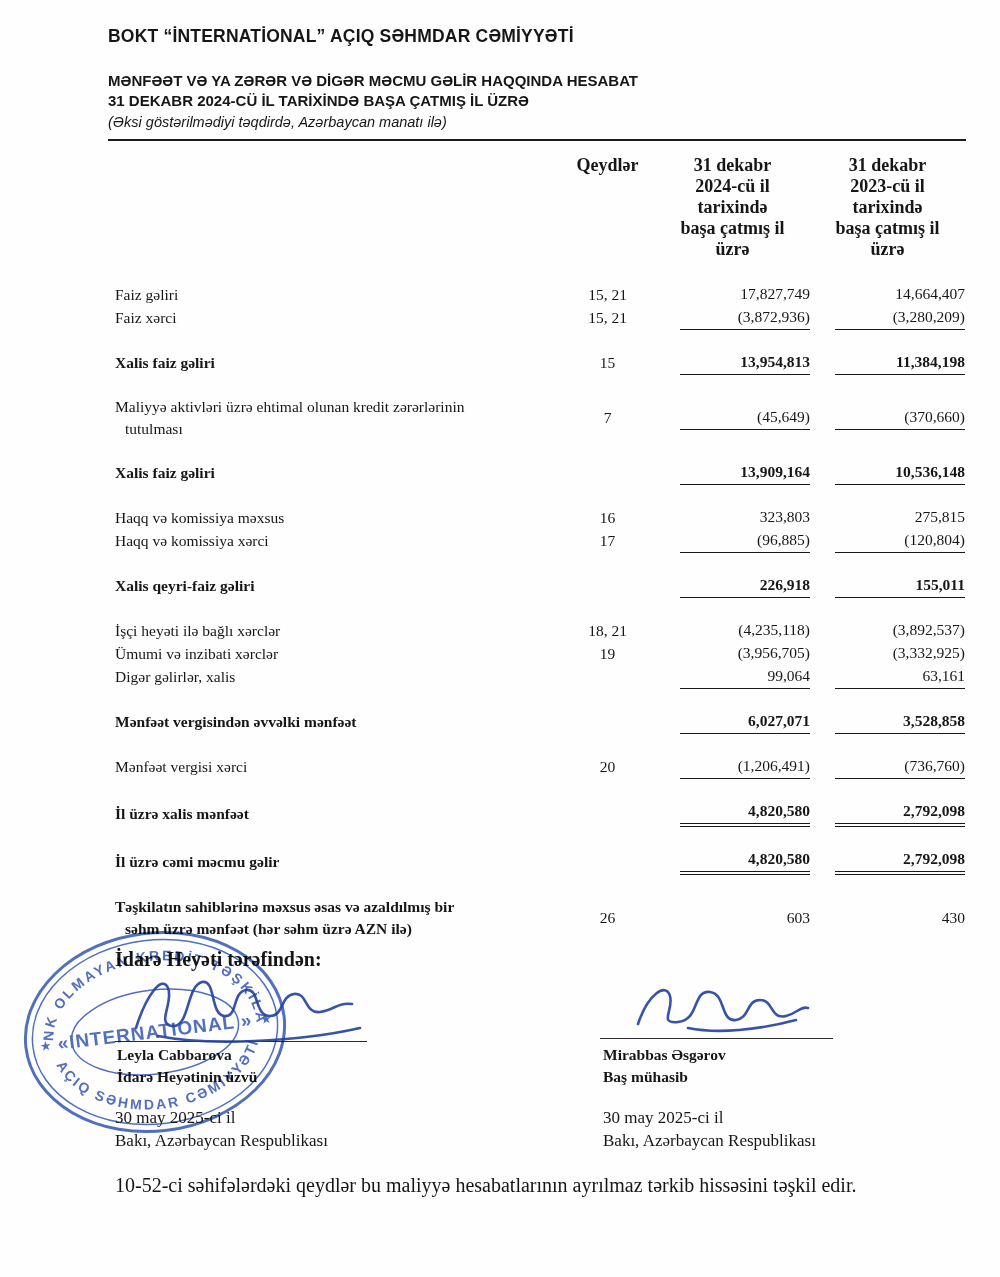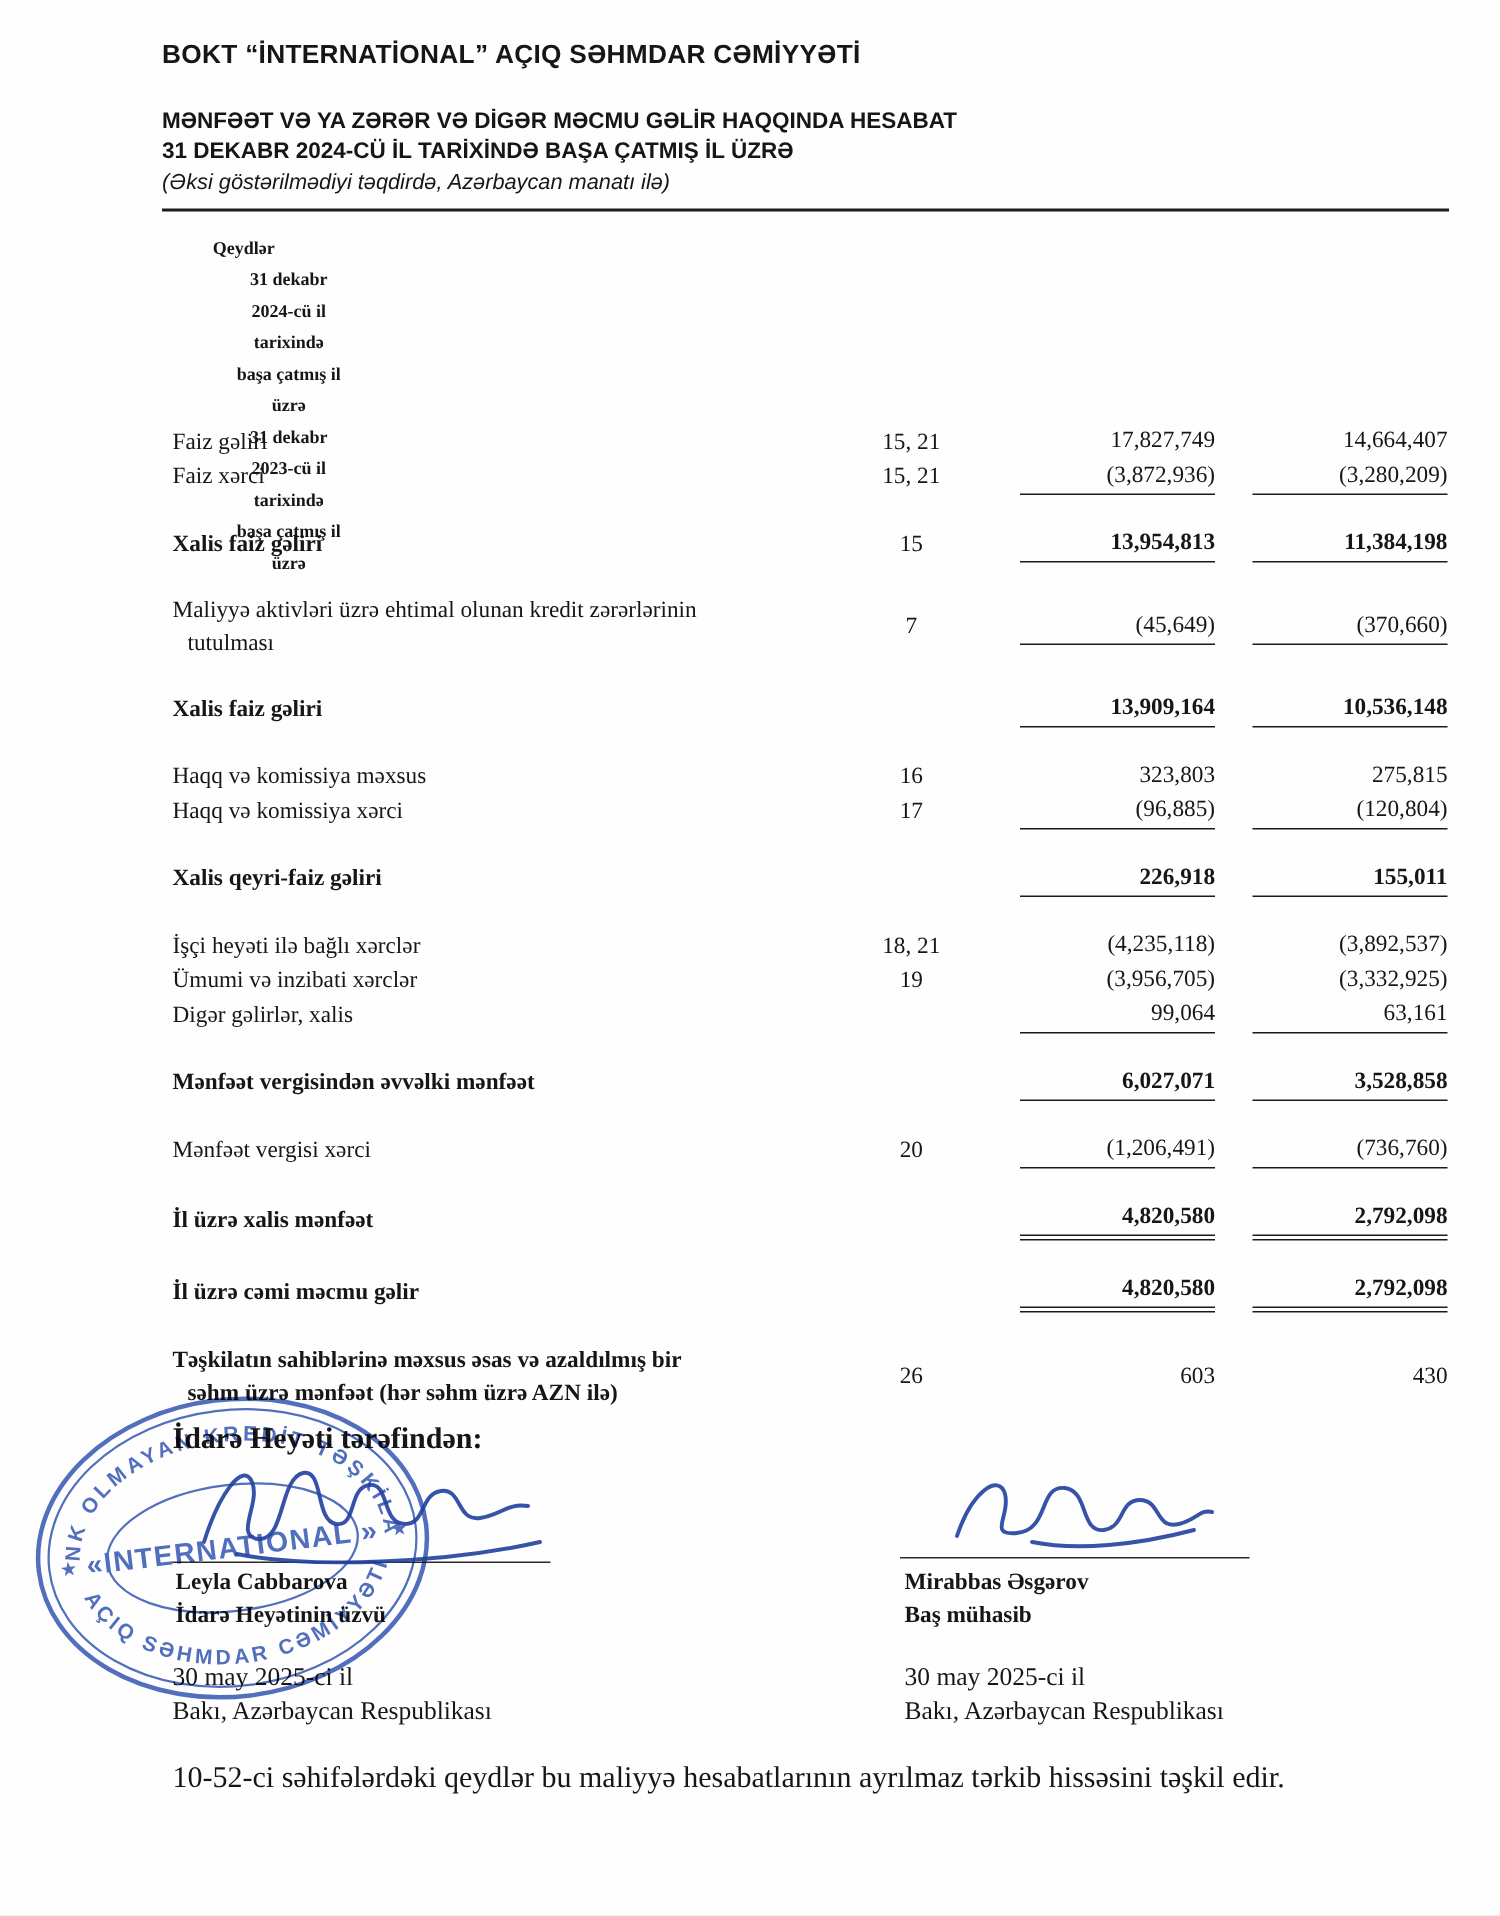--- a/index.html
+++ b/index.html
@@ -13,21 +13,21 @@
   .doc-header { position:absolute; left:108px; top:26px; width:860px;
     font-family:"Liberation Sans", sans-serif; }
   .doc-title { font-size:17.5px; font-weight:bold; letter-spacing:.2px; }
   .report-title { margin-top:24px; font-size:15px; font-weight:bold; line-height:20px; }
   .currency-note { margin-top:3px; font-size:14.5px; font-style:italic; }
   .header-rule { position:absolute; left:108px; top:139px; width:858px; height:2px;
     background:#1c1c1c; }
 
   
   .col-headers { position:absolute; left:115px; top:155px; width:850px; display:flex;
-    font-weight:bold; font-size:12px; line-height:21px;flex-direction:column; }
+    font-weight:bold; font-size:18px; line-height:21px; }
   .col-spacer { width:445px; }
   .col-notes-h { width:95px; text-align:center; }
   .col-year-h { width:155px; text-align:center; white-space:pre-line; }
 
   
   .rows { position:absolute; left:115px; top:283px; width:850px;
     font-size:15.5px; line-height:22px; }
   .row { display:flex; align-items:center; margin-top:0; }
   .row.gap { margin-top:21px; }
   .row .label { width:445px; }

